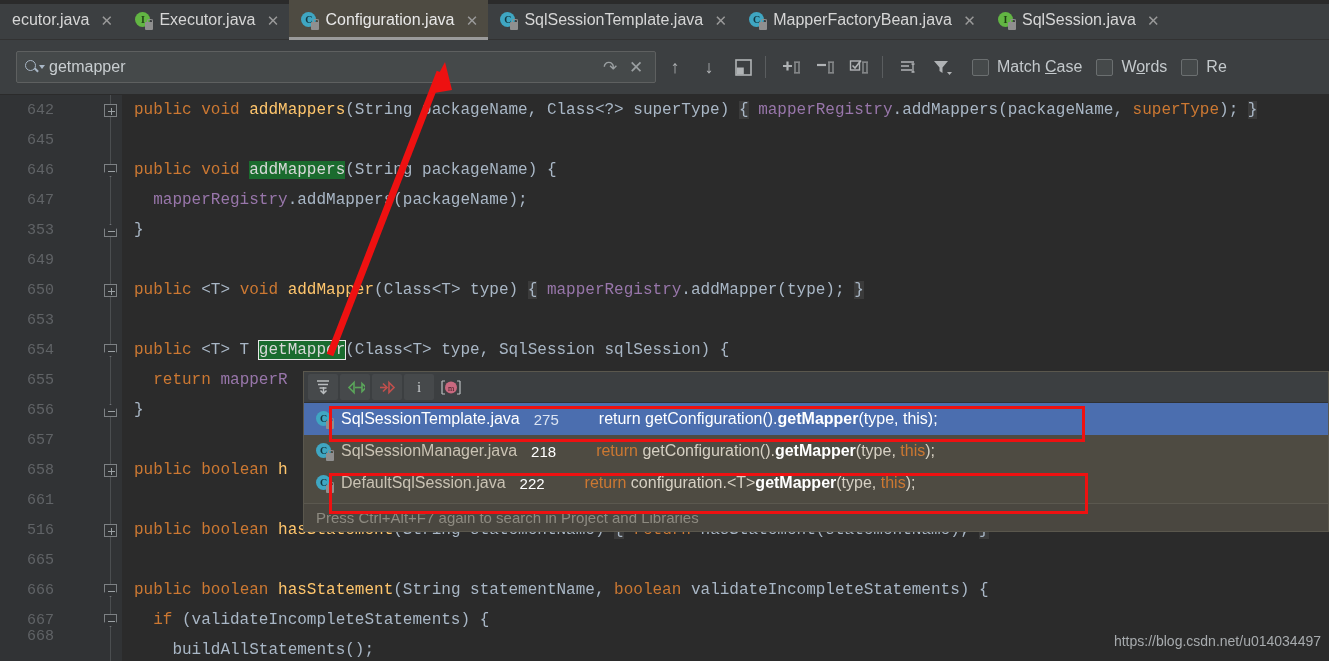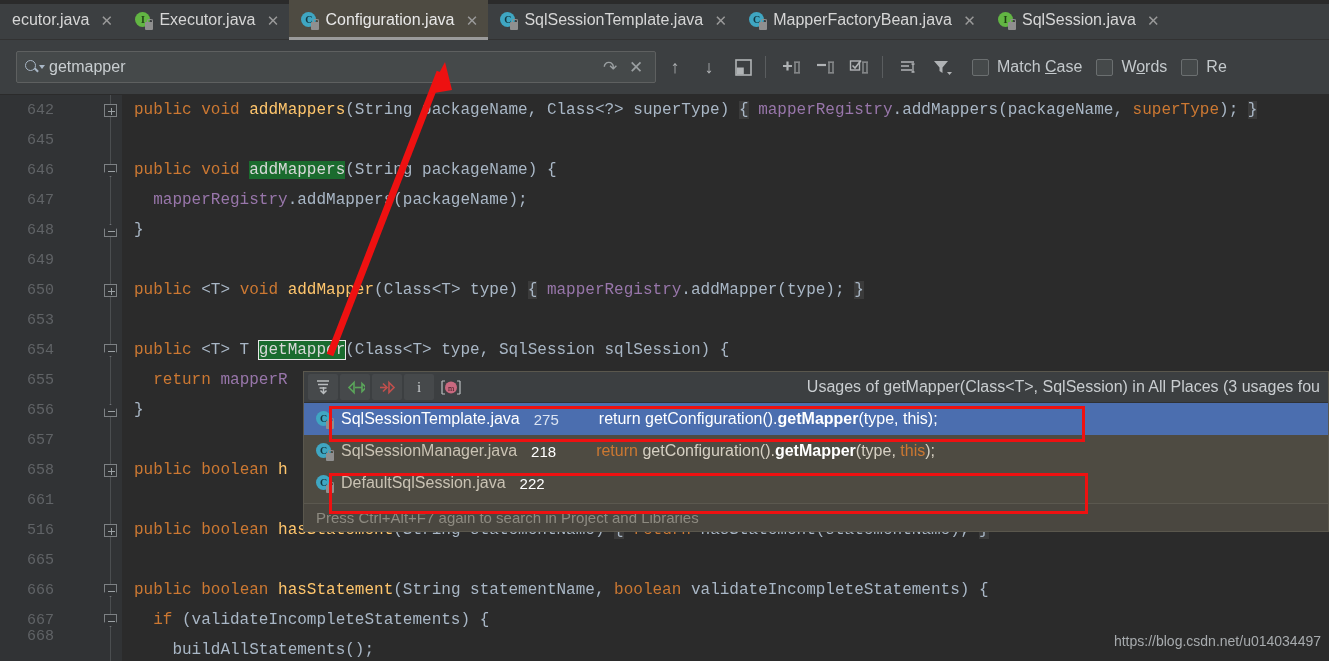--- a/index.html
+++ b/index.html
@@ -330,21 +330,21 @@
     <div class="lnum" style="top: 7px;">642</div>
         <div class="fold plus" style="top: 9px;">
           <span class="bx"></span>
         </div>
         <div class="lnum" style="top: 37px;">645</div>
         <div class="lnum" style="top: 67px;">646</div>
         <div class="fold open" style="top: 69px;">
           <span class="bx"></span>
         </div>
         <div class="lnum" style="top: 97px;">647</div>
-        <div class="lnum" style="top: 127px;">648</div>
+        <div class="lnum" style="top: 127px;">353</div>
         <div class="fold close" style="top: 129px;">
           <span class="bx"></span>
         </div>
         <div class="lnum" style="top: 157px;">649</div>
         <div class="lnum" style="top: 187px;">650</div>
         <div class="fold plus" style="top: 189px;">
           <span class="bx"></span>
         </div>
         <div class="lnum" style="top: 217px;">653</div>
         <div class="lnum" style="top: 247px;">654</div>
@@ -406,21 +406,20 @@
       <div class="pbtn">
         <span style="font-family:'Liberation Serif',serif;font-size:15px;color:#c8ccce;">i</span>
       </div>
       <div class="pbtn plain">
         <svg width="24" height="17" viewBox="0 0 24 17">
           <path d="M3 2v13M21 2v13M3 2h3M3 15h3M21 2h-3M21 15h-3" stroke="#b9bdbf" stroke-width="1.2" fill="none"></path>
           <circle cx="12" cy="8.5" r="6" fill="#c9697f"></circle>
           <text x="12" y="12" font-size="8" fill="#3a1b22" text-anchor="middle" font-family="Liberation Serif, serif">m</text>
         </svg>
       </div>
-      <div class="ptitle">Usages of getMapper(Class&lt;T&gt;, SqlSession) in All Places (3 usages fou</div>
     </div>
     <div id="rows">
         <div class="row sel">
           <span class="ficon c">
             <span class="disc">C</span>
             <span class="lock"></span>
           </span>
           <span class="fname">SqlSessionTemplate.java</span>
           <span class="rline">275</span>
           <span class="snippet"><span class="kw2">return</span> <span class="plain">getConfiguration().</span><span class="bold">getMapper</span><span class="plain">(type, </span><span class="kw2">this</span><span class="plain">);</span></span>
@@ -434,20 +433,21 @@
           <span class="rline">218</span>
           <span class="snippet"><span class="kw2">return</span> <span class="plain">getConfiguration().</span><span class="bold">getMapper</span><span class="plain">(type, </span><span class="kw2">this</span><span class="plain">);</span></span>
         </div>
         <div class="row">
           <span class="ficon c">
             <span class="disc">C</span>
             <span class="lock"></span>
           </span>
           <span class="fname">DefaultSqlSession.java</span>
           <span class="rline">222</span>
+          <span class="snippet"><span class="kw2">return</span> <span class="plain">configuration.&lt;T&gt;</span><span class="bold">getMapper</span><span class="plain">(type, </span><span class="kw2">this</span><span class="plain">);</span></span>
         </div>
       </div>
     <div class="foot">Press Ctrl+Alt+F7 again to search in Project and Libraries</div>
   </div>
 
   <svg class="arrow" viewBox="0 0 260 300">
     <path d="M30 295 L140 12" stroke="#ee1111" stroke-width="7" fill="none"></path>
     <path d="M145 2 L128 34 L152 30 Z" fill="#ee1111"></path>
   </svg>
   <div class="redbox" style="left:329px; top:406px; width:756px; height:36px;"></div>

